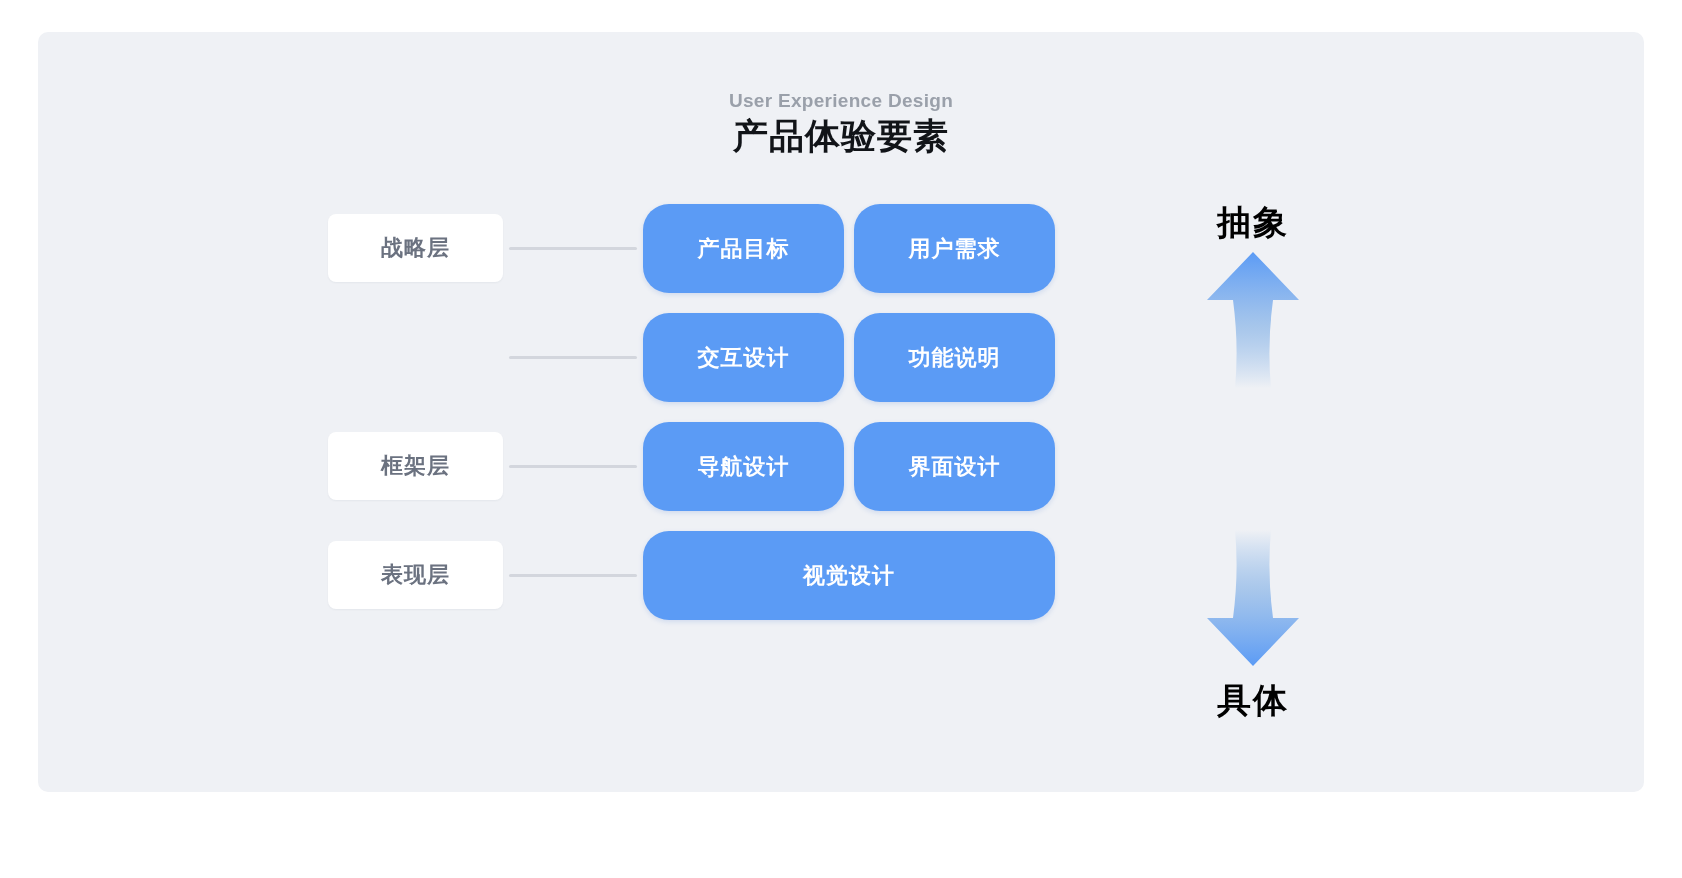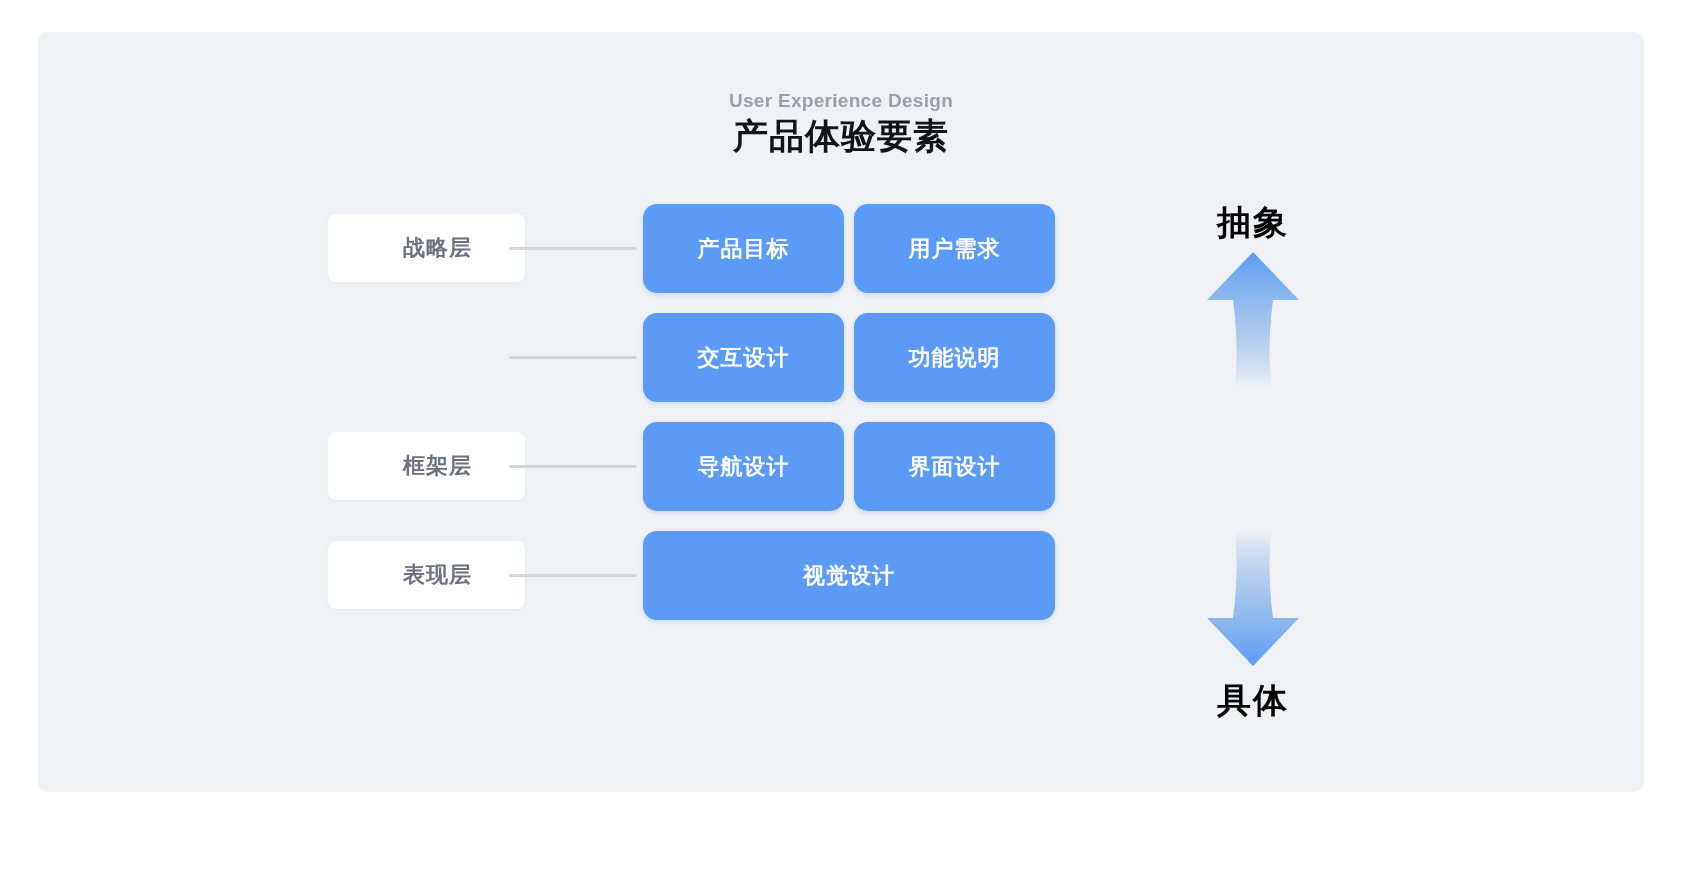--- a/index.html
+++ b/index.html
@@ -78,21 +78,20 @@
     left: 0;
     top: 10px;
     width: 175px;
     height: 68px;
     background: #ffffff;
     border-radius: 8px;
     display: flex;
     align-items: center;
     justify-content: center;
     box-shadow: 0 1px 2px rgba(25,35,60,0.05);
-    padding-left: 22px;
   }
   .layer-chip span {
     font-size: 22px;
     font-weight: bold;
     color: #6b7280;
     letter-spacing: 1px;
   }
 
   
   .connector {
@@ -111,21 +110,21 @@
     left: 315px;
     top: 0;
     width: 412px;
     height: 89px;
     display: flex;
     gap: 10px;
   }
   .card {
     flex: 1 1 0;
     background: #5b9bf5;
-    border-radius: 14px;
+    border-radius: 26px;
     display: flex;
     align-items: center;
     justify-content: center;
     box-shadow: 0 2px 5px rgba(70,120,210,0.18);
   }
   .card.wide { flex: 1 1 100%; }
   .card span {
     font-size: 22px;
     font-weight: bold;
     color: #ffffff;

